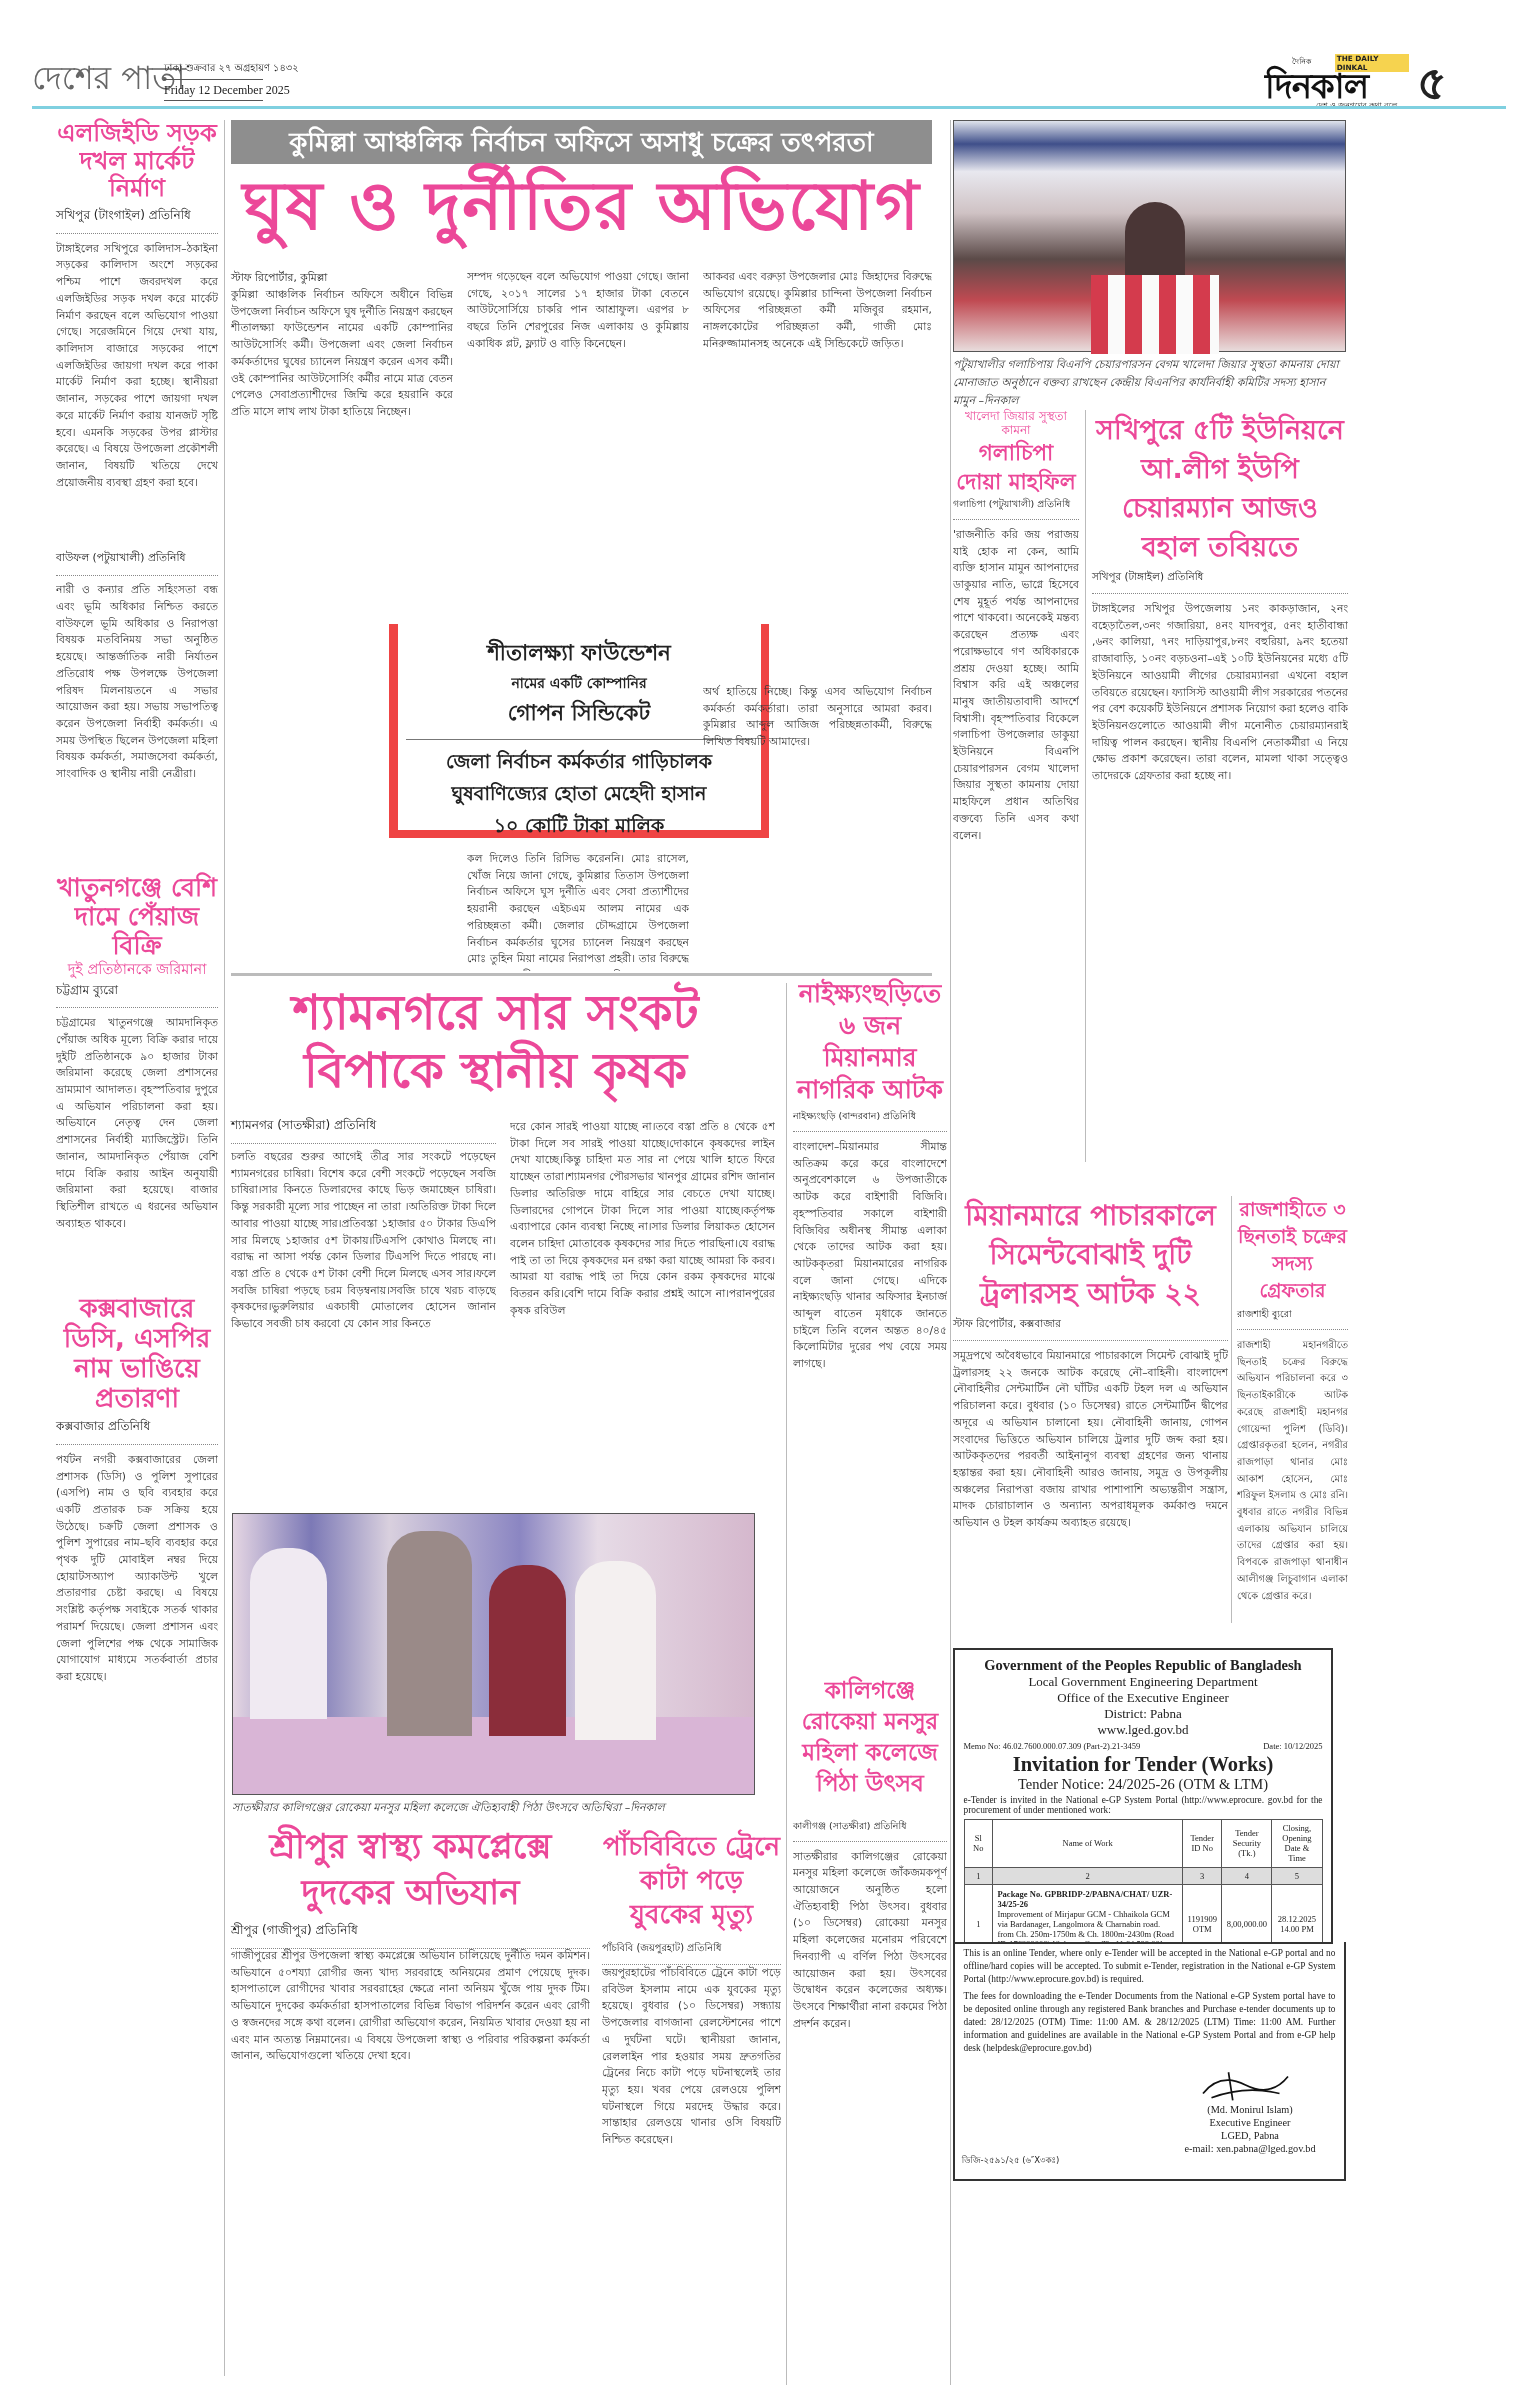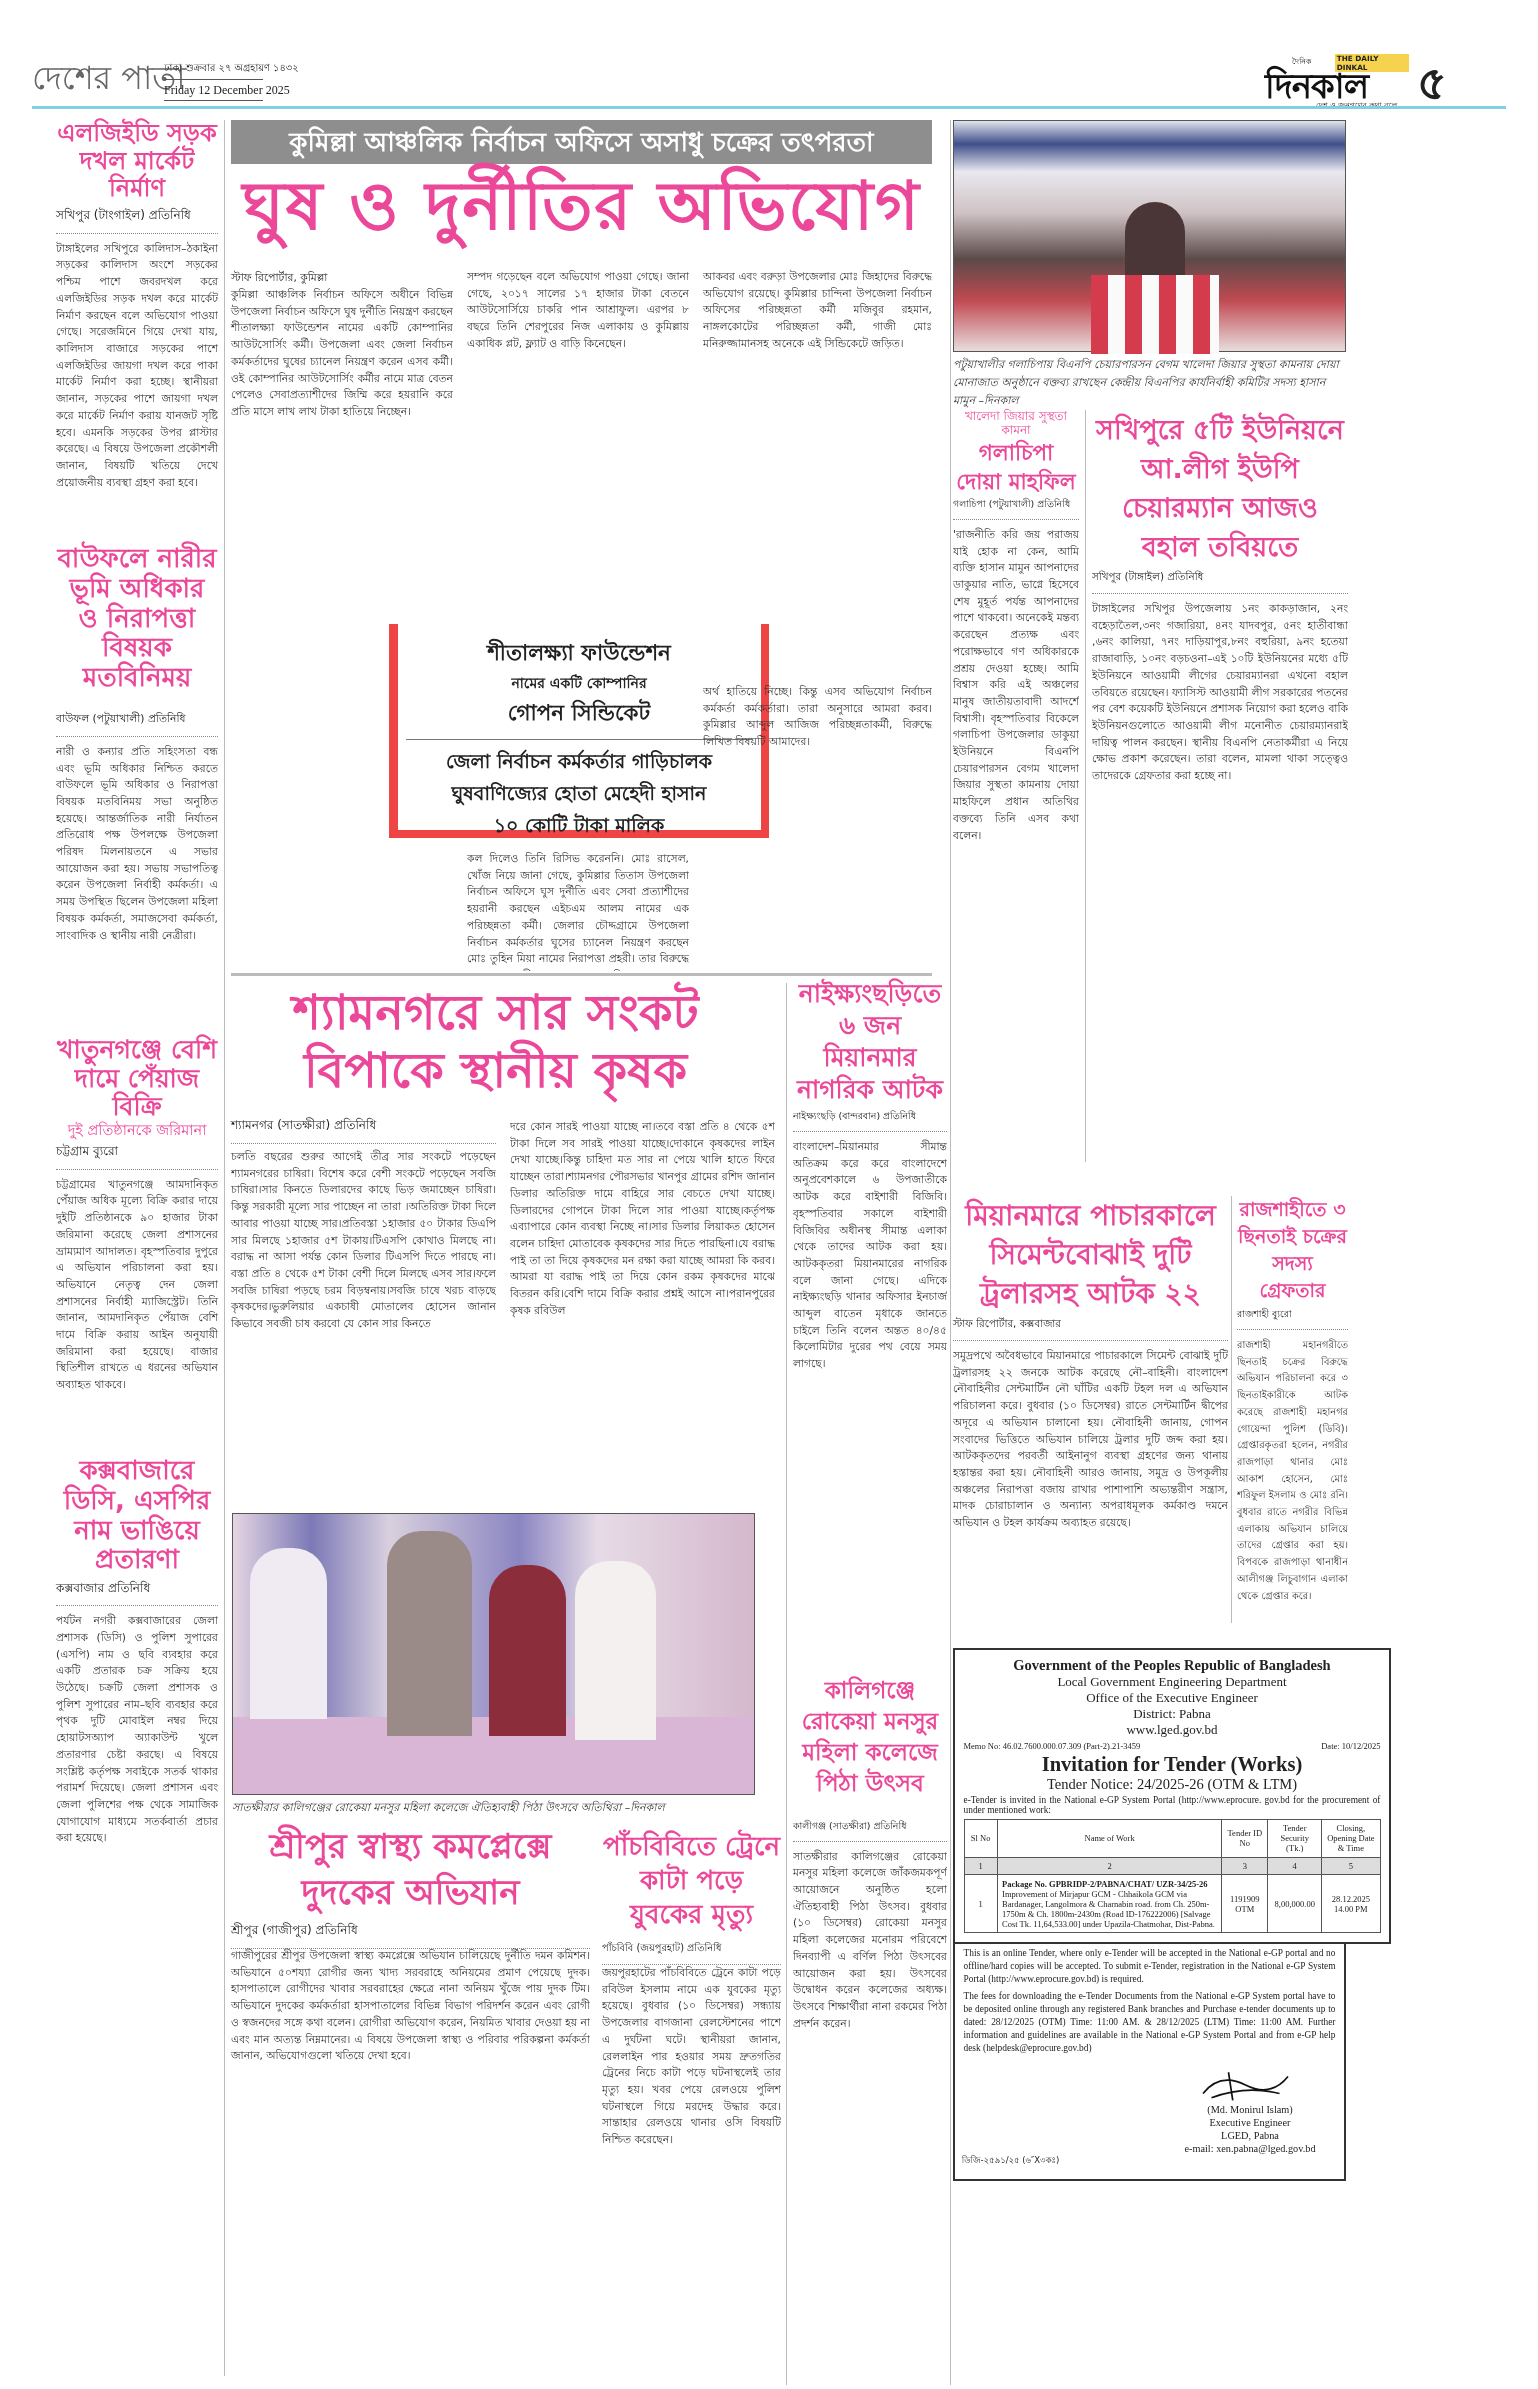--- a/index.html
+++ b/index.html
@@ -35,21 +35,20 @@
   <div class="abs" style="left:32px;top:106px;width:1474px;height:3.4px;background:#7fd0e0"></div>
 </div>
 
 <div class="abs" style="left:56px;top:120px;width:162px">
   <div>
     <div class="hl" style="font-size:24px">এলজিইডি সড়ক দখল মার্কেট নির্মাণ</div>
     <div class="by" style="margin-top:3.4px">সখিপুর (টাংগাইল) প্রতিনিধি</div>
     <div class="bt" style="height:291px">টাঙ্গাইলের সখিপুরে কালিদাস–ঠকাইনা সড়কের কালিদাস অংশে সড়কের পশ্চিম পাশে জবরদখল করে এলজিইডির সড়ক দখল করে মার্কেট নির্মাণ করছেন বলে অভিযোগ পাওয়া গেছে। সরেজমিনে গিয়ে দেখা যায়, কালিদাস বাজারে সড়কের পাশে এলজিইডির জায়গা দখল করে পাকা মার্কেট নির্মাণ করা হচ্ছে। স্থানীয়রা জানান, সড়কের পাশে জায়গা দখল করে মার্কেট নির্মাণ করায় যানজট সৃষ্টি হবে। এমনকি সড়কের উপর প্লাস্টার করেছে। এ বিষয়ে উপজেলা প্রকৌশলী জানান, বিষয়টি খতিয়ে দেখে প্রয়োজনীয় ব্যবস্থা গ্রহণ করা হবে।</div>
   </div>
   <div style="margin-top:12px">
-    <div class="hl" style="font-size:26px">বাউফলে নারীর ভূমি অধিকার ও নিরাপত্তা বিষয়ক মতবিনিময়</div>
     <div class="by" style="margin-top:17px;font-size:10.7px">বাউফল (পটুয়াখালী) প্রতিনিধি</div>
     <div class="bt" style="height:282px">নারী ও কন্যার প্রতি সহিংসতা বন্ধ এবং ভূমি অধিকার নিশ্চিত করতে বাউফলে ভূমি অধিকার ও নিরাপত্তা বিষয়ক মতবিনিময় সভা অনুষ্ঠিত হয়েছে। আন্তর্জাতিক নারী নির্যাতন প্রতিরোধ পক্ষ উপলক্ষে উপজেলা পরিষদ মিলনায়তনে এ সভার আয়োজন করা হয়। সভায় সভাপতিত্ব করেন উপজেলা নির্বাহী কর্মকর্তা। এ সময় উপস্থিত ছিলেন উপজেলা মহিলা বিষয়ক কর্মকর্তা, সমাজসেবা কর্মকর্তা, সাংবাদিক ও স্থানীয় নারী নেত্রীরা।</div>
   </div>
   <div style="margin-top:10px">
     <div class="hl" style="font-size:25px">খাতুনগঞ্জে বেশি দামে পেঁয়াজ বিক্রি</div>
     <div class="hl" style="font-size:14.5px;font-weight:normal">দুই প্রতিষ্ঠানকে জরিমানা</div>
     <div class="by" style="margin-top:3.4px">চট্টগ্রাম ব্যুরো</div>
     <div class="bt" style="height:267px">চট্টগ্রামের খাতুনগঞ্জে আমদানিকৃত পেঁয়াজ অধিক মূল্যে বিক্রি করার দায়ে দুইটি প্রতিষ্ঠানকে ৯০ হাজার টাকা জরিমানা করেছে জেলা প্রশাসনের ভ্রাম্যমাণ আদালত। বৃহস্পতিবার দুপুরে এ অভিযান পরিচালনা করা হয়। অভিযানে নেতৃত্ব দেন জেলা প্রশাসনের নির্বাহী ম্যাজিস্ট্রেট। তিনি জানান, আমদানিকৃত পেঁয়াজ বেশি দামে বিক্রি করায় আইন অনুযায়ী জরিমানা করা হয়েছে। বাজার স্থিতিশীল রাখতে এ ধরনের অভিযান অব্যাহত থাকবে।</div>
   </div>
   <div style="margin-top:12px">
@@ -152,21 +151,21 @@
   <div class="bt" style="height:256px">সমুদ্রপথে অবৈধভাবে মিয়ানমারে পাচারকালে সিমেন্ট বোঝাই দুটি ট্রলারসহ ২২ জনকে আটক করেছে নৌ–বাহিনী। বাংলাদেশ নৌবাহিনীর সেন্টমার্টিন নৌ ঘাঁটির একটি টহল দল এ অভিযান পরিচালনা করে। বুধবার (১০ ডিসেম্বর) রাতে সেন্টমার্টিন দ্বীপের অদূরে এ অভিযান চালানো হয়। নৌবাহিনী জানায়, গোপন সংবাদের ভিত্তিতে অভিযান চালিয়ে ট্রলার দুটি জব্দ করা হয়। আটককৃতদের পরবর্তী আইনানুগ ব্যবস্থা গ্রহণের জন্য থানায় হস্তান্তর করা হয়। নৌবাহিনী আরও জানায়, সমুদ্র ও উপকূলীয় অঞ্চলের নিরাপত্তা বজায় রাখার পাশাপাশি অভ্যন্তরীণ সন্ত্রাস, মাদক চোরাচালান ও অন্যান্য অপরাধমূলক কর্মকাণ্ড দমনে অভিযান ও টহল কার্যক্রম অব্যাহত রয়েছে।</div>
 </div>
 <div class="vline" style="left:1231px;top:1196px;height:427px"></div>
 
 <div class="abs" style="left:1237px;top:1196px;width:111px;height:436px">
   <div class="hl" style="font-size:19px;line-height:27px">রাজশাহীতে ৩ ছিনতাই চক্রের সদস্য গ্রেফতার</div>
   <div class="by" style="margin-top:3.4px;font-size:9.4px">রাজশাহী ব্যুরো</div>
   <div class="bt" style="height:299px;font-size:9.8px">রাজশাহী মহানগরীতে ছিনতাই চক্রের বিরুদ্ধে অভিযান পরিচালনা করে ৩ ছিনতাইকারীকে আটক করেছে রাজশাহী মহানগর গোয়েন্দা পুলিশ (ডিবি)। গ্রেপ্তারকৃতরা হলেন, নগরীর রাজপাড়া থানার মোঃ আকাশ হোসেন, মোঃ শরিফুল ইসলাম ও মোঃ রনি। বুধবার রাতে নগরীর বিভিন্ন এলাকায় অভিযান চালিয়ে তাদের গ্রেপ্তার করা হয়। বিপবকে রাজপাড়া থানাধীন আলীগঞ্জ লিচুবাগান এলাকা থেকে গ্রেপ্তার করে।</div>
 </div>
 
-<div class="abs ser" style="left:953px;top:1648px;width:438px;height:296px;border:2.6px solid #333;padding:6.8px 8.5px;overflow:hidden">
+<div class="abs ser" style="left:953px;top:1648px;width:380px;height:296px;border:2.6px solid #333;padding:6.8px 8.5px;overflow:hidden">
   <div style="text-align:center;font-weight:bold;font-size:14.5px">Government of the Peoples Republic of Bangladesh</div>
   <div style="text-align:center;font-size:13px">Local Government Engineering Department</div>
   <div style="text-align:center;font-size:13px">Office of the Executive Engineer</div>
   <div style="text-align:center;font-size:13px">District: Pabna</div>
   <div style="text-align:center;font-size:13px">www.lged.gov.bd</div>
   <div style="display:flex;justify-content:space-between;font-size:8.5px;margin-top:3.4px">
     <span>Memo No: 46.02.7600.000.07.309 (Part-2).21-3459</span>
     <span>Date: 10/12/2025</span>
   </div>
   <div style="text-align:center;font-weight:bold;font-size:20.5px;margin-top:1.7px">Invitation for Tender (Works)</div>

